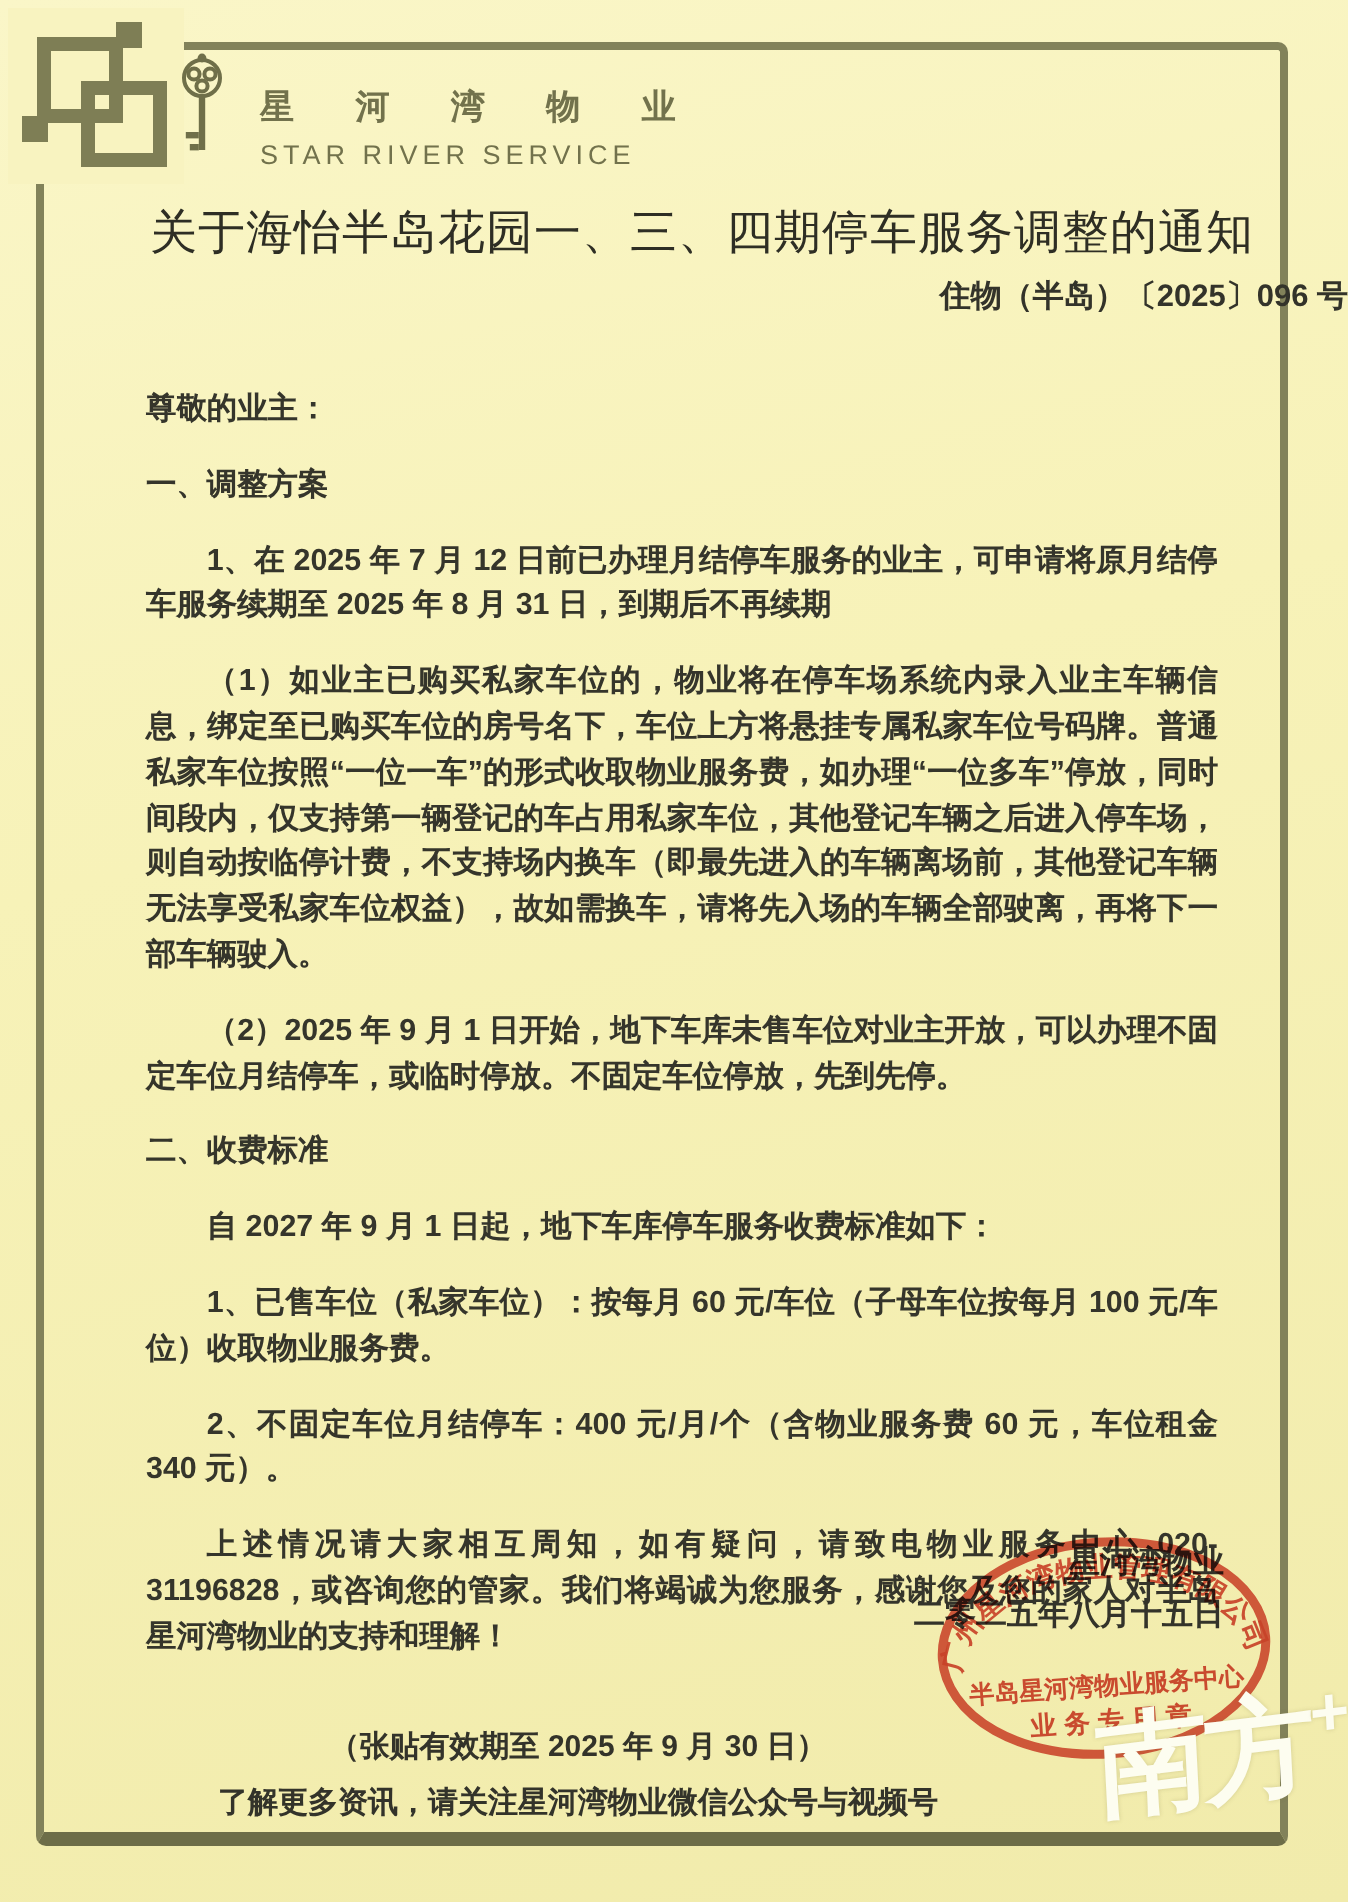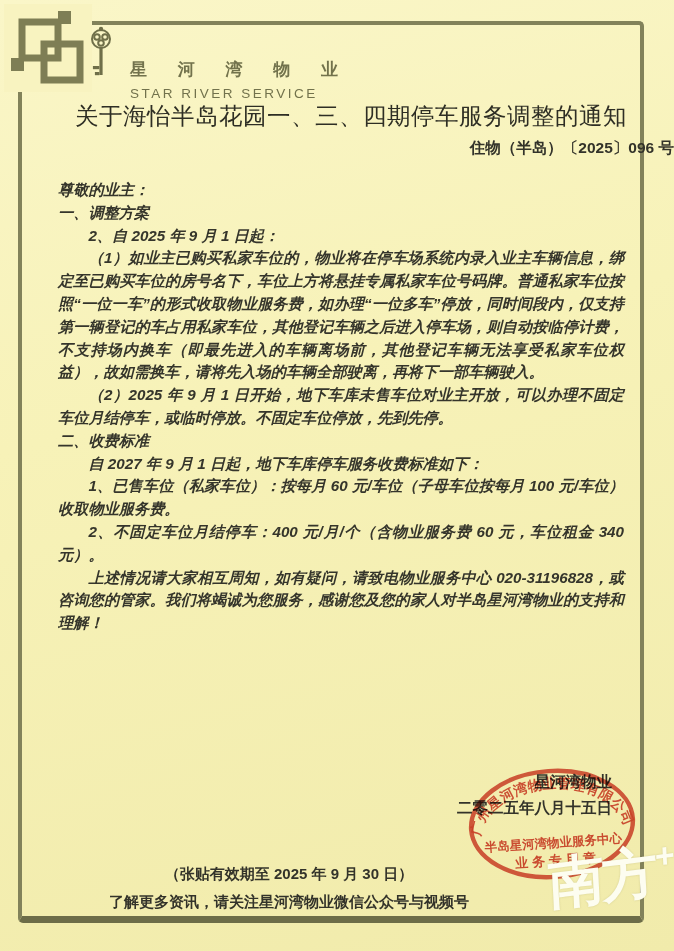--- a/index.html
+++ b/index.html
@@ -15,37 +15,37 @@
     border-radius:5px;box-sizing:border-box;z-index:0;
   }
   .ornament-patch{
     position:absolute;left:4px;top:4px;width:88px;height:88px;
     background:#f8f3c0;z-index:1;
   }
   .ornament{position:absolute;left:6px;top:6px;z-index:2;}
   .logo{
     position:absolute;left:86px;top:26px;z-index:3;display:flex;align-items:flex-start;
   }
-  .logo-text{margin-left:14px;padding-top:32px;color:#72724c;}
+  .logo-text{margin-left:14px;padding-top:16px;color:#72724c;}
   .logo-cn{font-size:17px;font-weight:700;letter-spacing:13px;white-space:nowrap;}
   .logo-en{font-size:13.5px;letter-spacing:2.5px;margin-top:5px;white-space:nowrap;}
   .doc-title{
     position:absolute;left:14px;top:100px;width:100%;text-align:center;
     font-size:23.5px;font-weight:400;letter-spacing:0.5px;color:#2e2e24;z-index:3;
   }
   .doc-no{
     position:absolute;left:0;top:138px;width:100%;text-align:right;
     font-size:15.5px;font-weight:700;color:#33332a;z-index:3;
   }
   .body-text{
     position:absolute;left:58px;top:179px;width:566px;z-index:3;
     font-size:15.2px;line-height:22.8px;font-weight:700;
     text-align:justify;color:#35352b;
   }
-  .body-text p{margin:0;font-style:italic;}
+  .body-text p{margin:15px;}
   .indent{text-indent:2em;}
   .signature{
     position:absolute;right:62px;top:769px;text-align:right;z-index:4;
     font-size:15.5px;font-weight:700;line-height:26px;color:#33332a;
   }
   .footer{
     position:absolute;left:28px;top:860px;width:522px;text-align:center;z-index:3;
     font-size:15px;font-weight:700;line-height:28px;color:#33332a;
   }
   .stamp{
@@ -93,21 +93,21 @@
     <div class="logo-en">STAR RIVER SERVICE</div>
   </div>
 </div>
 
 <div class="doc-title">关于海怡半岛花园一、三、四期停车服务调整的通知</div>
 <div class="doc-no">住物（半岛）〔2025〕096 号</div>
 
 <div class="body-text">
   <p>尊敬的业主：</p>
   <p>一、调整方案</p>
-  <p class="indent">2、自 2025 年 9 月 1 日起：</p>
+  <p class="indent">1、在 2025 年 7 月 12 日前已办理月结停车服务的业主，可申请将原月结停车服务续期至 2025 年 8 月 31 日，到期后不再续期</p>
   <p class="indent">（1）如业主已购买私家车位的，物业将在停车场系统内录入业主车辆信息，绑定至已购买车位的房号名下，车位上方将悬挂专属私家车位号码牌。普通私家车位按照“一位一车”的形式收取物业服务费，如办理“一位多车”停放，同时间段内，仅支持第一辆登记的车占用私家车位，其他登记车辆之后进入停车场，则自动按临停计费，不支持场内换车（即最先进入的车辆离场前，其他登记车辆无法享受私家车位权益），故如需换车，请将先入场的车辆全部驶离，再将下一部车辆驶入。</p>
   <p class="indent">（2）2025 年 9 月 1 日开始，地下车库未售车位对业主开放，可以办理不固定车位月结停车，或临时停放。不固定车位停放，先到先停。</p>
   <p>二、收费标准</p>
   <p class="indent">自 2027 年 9 月 1 日起，地下车库停车服务收费标准如下：</p>
   <p class="indent">1、已售车位（私家车位）：按每月 60 元/车位（子母车位按每月 100 元/车位）收取物业服务费。</p>
   <p class="indent">2、不固定车位月结停车：400 元/月/个（含物业服务费 60 元，车位租金 340 元）。</p>
   <p class="indent">上述情况请大家相互周知，如有疑问，请致电物业服务中心 020-31196828，或咨询您的管家。我们将竭诚为您服务，感谢您及您的家人对半岛星河湾物业的支持和理解！</p>
 </div>
 
 <div class="signature">

